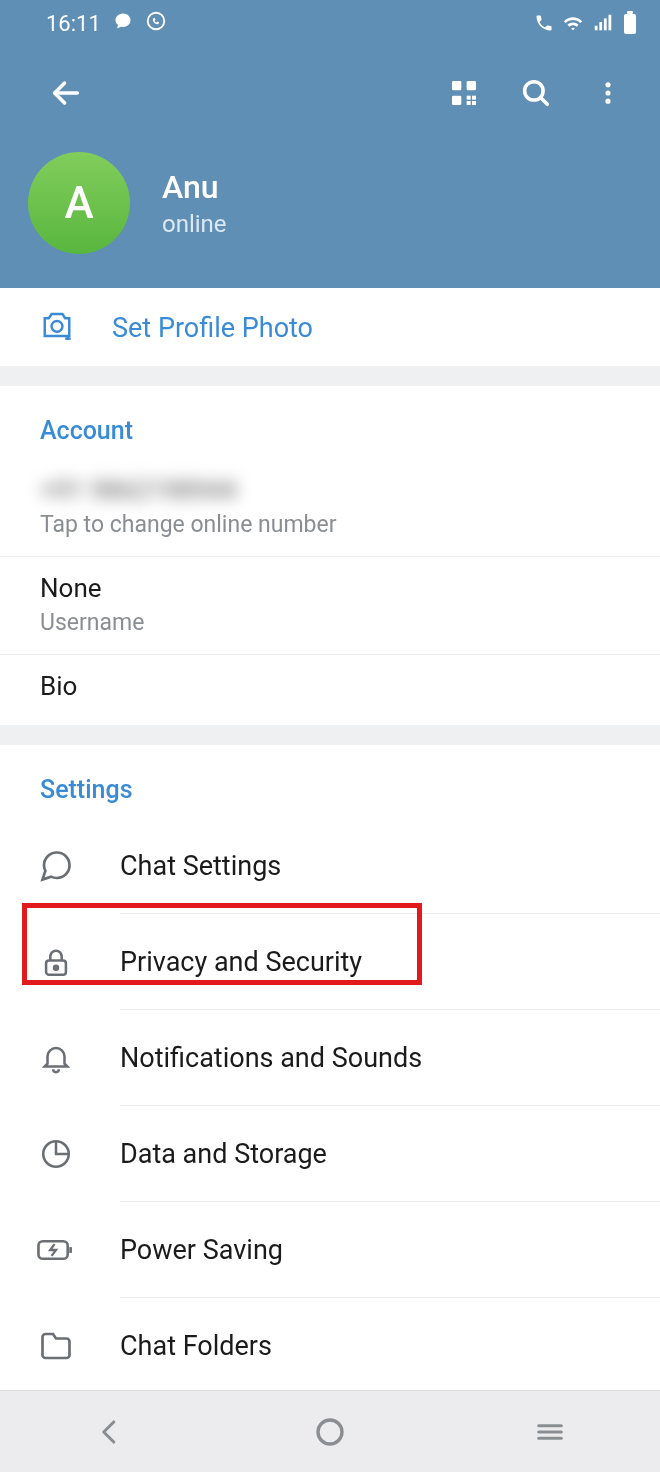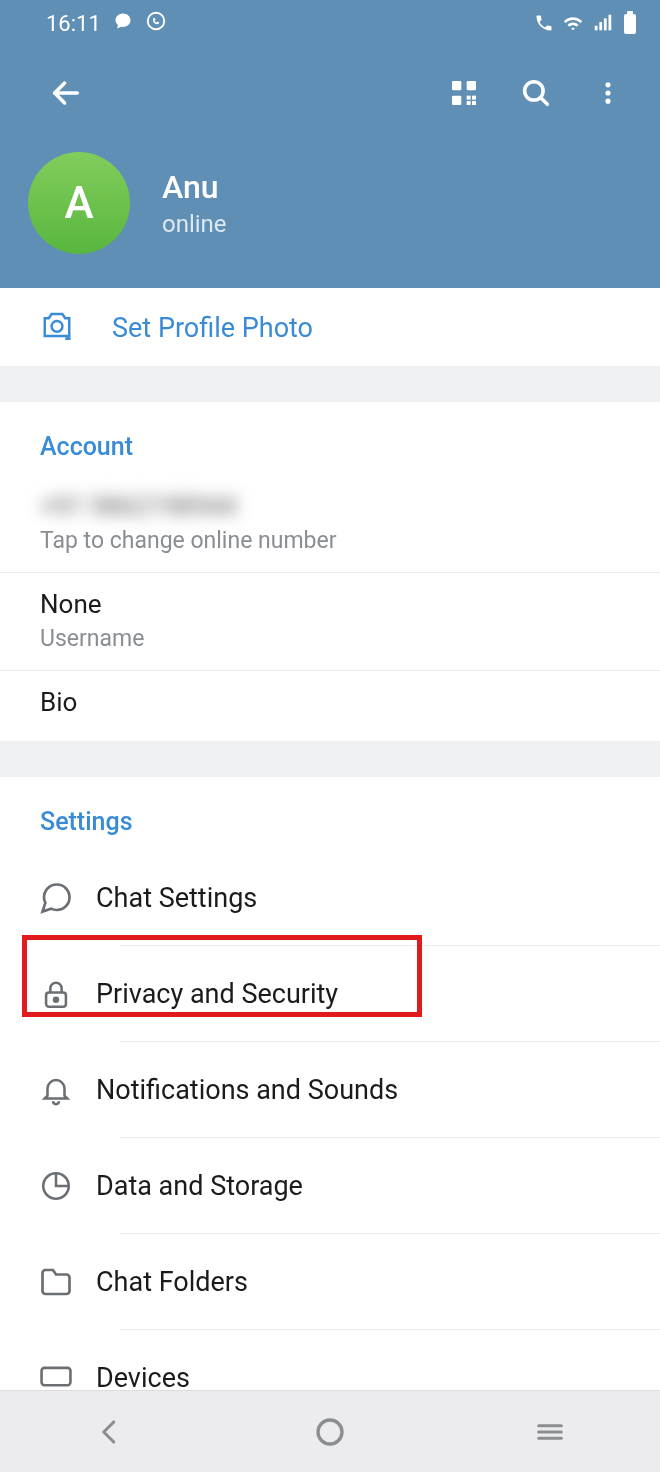--- a/index.html
+++ b/index.html
@@ -60,21 +60,21 @@
     background: #fff;
     padding: 22px 22px 22px 40px;
     display: flex;
     align-items: flex-end;
     gap: 38px;
   }
   .set-photo-label { color: #3a8bd6; font-size: 27px; }
 
   .section {
     background: #fff;
-    margin-top: 36px;
+    margin-top: 20px;
   }
   .section-title {
     color: #3a8bd6;
     font-size: 25px;
     font-weight: 500;
     padding: 30px 40px 14px 40px;
   }
   .row {
     padding: 16px 40px 18px 40px;
     border-bottom: 1px solid #eee;
@@ -90,21 +90,21 @@
     user-select:none;
     width:240px;
   }
   .row-sub {
     color: #8a8e93; font-size: 23px;
   }
 
   .settings-row {
     display: flex;
     align-items: center;
-    gap: 20px;
+    gap: 44px;
     padding: 28px 22px 28px 36px;
     position: relative;
   }
   .settings-row .icon {
     width: 40px; height: 40px;
     display:flex; align-items:center; justify-content:center;
     flex-shrink:0;
   }
   .settings-row .label {
     color: #1b1b1b;
@@ -299,20 +299,31 @@
     <span class="icon">
       <svg width="34" height="34" viewBox="0 0 24 24" fill="none" stroke="#6b6f74" stroke-width="1.8">
           <circle cx="12" cy="12" r="9"></circle>
           <path d="M12 3v9h9"></path>
         </svg>
     </span>
     <span class="label">Data and Storage</span>
     <div class="settings-divider"></div>
   </div>
 
+  <div class="settings-row">
+    <span class="icon">
+      <svg width="38" height="28" viewBox="0 0 26 18" fill="none" stroke="#6b6f74" stroke-width="1.8">
+          <rect x="1" y="3" width="20" height="12" rx="3"></rect>
+          <line x1="23" y1="7" x2="23" y2="11"></line>
+          <path d="M12 5l-3 4h4l-3 4" stroke-width="1.6"></path>
+        </svg>
+    </span>
+    <span class="label">Power Saving</span>
+    <div class="settings-divider"></div>
+  </div>
 
   <div class="settings-row">
     <span class="icon">
       <svg width="36" height="32" viewBox="0 0 24 20" fill="none" stroke="#6b6f74" stroke-width="1.8">
           <path d="M3 4a2 2 0 0 1 2-2h5l2 3h7a2 2 0 0 1 2 2v9a2 2 0 0 1-2 2H5a2 2 0 0 1-2-2z"></path>
         </svg>
     </span>
     <span class="label">Chat Folders</span>
     <div class="settings-divider"></div>
   </div>

